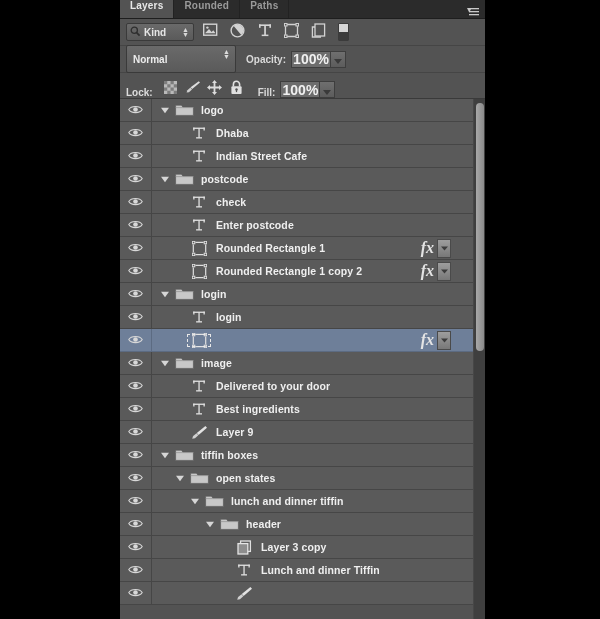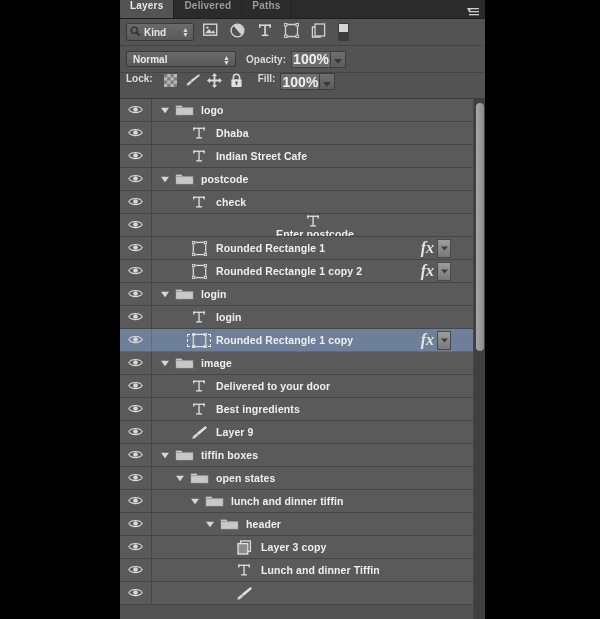--- a/index.html
+++ b/index.html
@@ -88,21 +88,21 @@
   
   #blend-row {
     height: 27px;
     background: #535353;
     border-bottom: 1px solid #454545;
     display: flex; align-items: center;
     padding: 0 6px;
   }
   .blend-select {
     position: relative;
-    height: 16px; width: 110px;
+    height: 28px; width: 110px;
     background: linear-gradient(#6a6a6a,#5a5a5a);
     border: 1px solid #3a3a3a;
     border-radius: 2px;
     display: flex; align-items: center;
     padding-left: 6px;
     color: #ececec; font-size: 10px; font-weight: bold;
     cursor: default;
   }
   .blend-select .stepper {
     position: absolute; right: 5px; top: 3px;
@@ -126,21 +126,21 @@
     border: 1px solid #3e3e3e; border-left: none;
     display: flex; align-items: center; justify-content: center;
     cursor: default;
   }
 
   
   #lock-row {
     height: 26px;
     background: #535353;
     border-bottom: 1px solid #3a3a3a;
-    display: flex; align-items: flex-start;
+    display: flex; align-items: flex-end;
     padding: 0 6px;
   }
   .lock-label { font-size: 10px; font-weight: bold; color: #dcdcdc; margin-right: 7px; }
   .lbtn { width: 22px; height: 18px; display:flex; align-items:center; justify-content:center; cursor: default; }
 
   
   #list {
     position: absolute;
     left: 0; top: 99px;
     width: 365px; bottom: 0;
@@ -218,21 +218,21 @@
 </head>
 <body>
 
 <div id="panel">
 
   <div id="tabbar">
     <div class="tab active">
       <span>Layers</span>
     </div>
     <div class="tab">
-      <span>Delivered</span>
+      <span>Rounded</span>
     </div>
     <div class="tab">
       <span>Paths</span>
     </div>
     <div class="tab" id="tab-filler"></div>
 
     <div id="panel-menu">
       <svg width="14" height="11" viewBox="0 0 14 11">
         <rect x="2" y="1" width="10" height="1.3" fill="#c9c9c9"></rect>
         <rect x="2" y="4" width="10" height="1.3" fill="#c9c9c9"></rect>
@@ -499,21 +499,21 @@
             <span class="row-label">check</span>
           </div>
         </div>
         <div class="row">
           <div class="eye-cell">
             <span><svg width="15" height="11" viewBox="0 0 15 11">
           <path d="M0.8 5.5 C3 1.4 12 1.4 14.2 5.5 C12 9.6 3 9.6 0.8 5.5 Z" fill="none" stroke="#d8d8d8" stroke-width="1.1"></path>
           <circle cx="7.5" cy="5.5" r="2.3" fill="#d8d8d8"></circle>
         </svg></span>
           </div>
-          <div class="content-cell" style="padding-left: 21px; flex-direction: column;">
+          <div class="content-cell" style="padding-left: 21px;">
             <div class="arrow-slot"></div>
             <div class="thumb-slot">
               <svg width="14" height="14" viewBox="0 0 14 14">
             <rect x="1.2" y="1.6" width="11.6" height="1.3" fill="#e2e2e2"></rect>
             <rect x="1.2" y="1.6" width="1.3" height="2.9" fill="#e2e2e2"></rect>
             <rect x="11.5" y="1.6" width="1.3" height="2.9" fill="#e2e2e2"></rect>
             <rect x="6.4" y="2.2" width="1.3" height="9.6" fill="#e2e2e2"></rect>
             <rect x="4.1" y="11.2" width="5.9" height="1.3" fill="#e2e2e2"></rect>
           </svg>
             </div>
@@ -632,21 +632,20 @@
             <div class="arrow-slot"></div>
             <div class="thumb-slot" style="outline: rgb(232, 232, 232) dashed 1px; outline-offset: -2px;">
               <svg width="15" height="15" viewBox="0 0 15 15">
             <path d="M3.4 1.3 L11.6 1.3 M3.4 13.7 L11.6 13.7 M1.3 3.4 L1.3 11.6 M13.7 3.4 L13.7 11.6" stroke="#e0e0e0" stroke-width="1.2" fill="none"></path>
             <rect x="0.3" y="0.3" width="2.5" height="2.5" fill="none" stroke="#e0e0e0" stroke-width="1"></rect>
             <rect x="12.2" y="0.3" width="2.5" height="2.5" fill="none" stroke="#e0e0e0" stroke-width="1"></rect>
             <rect x="0.3" y="12.2" width="2.5" height="2.5" fill="none" stroke="#e0e0e0" stroke-width="1"></rect>
             <rect x="12.2" y="12.2" width="2.5" height="2.5" fill="none" stroke="#e0e0e0" stroke-width="1"></rect>
           </svg>
             </div>
-            <span class="row-label">Rounded Rectangle 1 copy</span>
             <div class="fx-cell">
               <span class="fx-mark">fx</span>
               <span class="fx-drop">
                 <svg width="7" height="5" viewBox="0 0 7 5">
                   <path d="M0 0.5 L7 0.5 L3.5 4.5 Z" fill="#3c3c3c"></path>
                 </svg>
               </span>
             </div>
           </div>
         </div>

